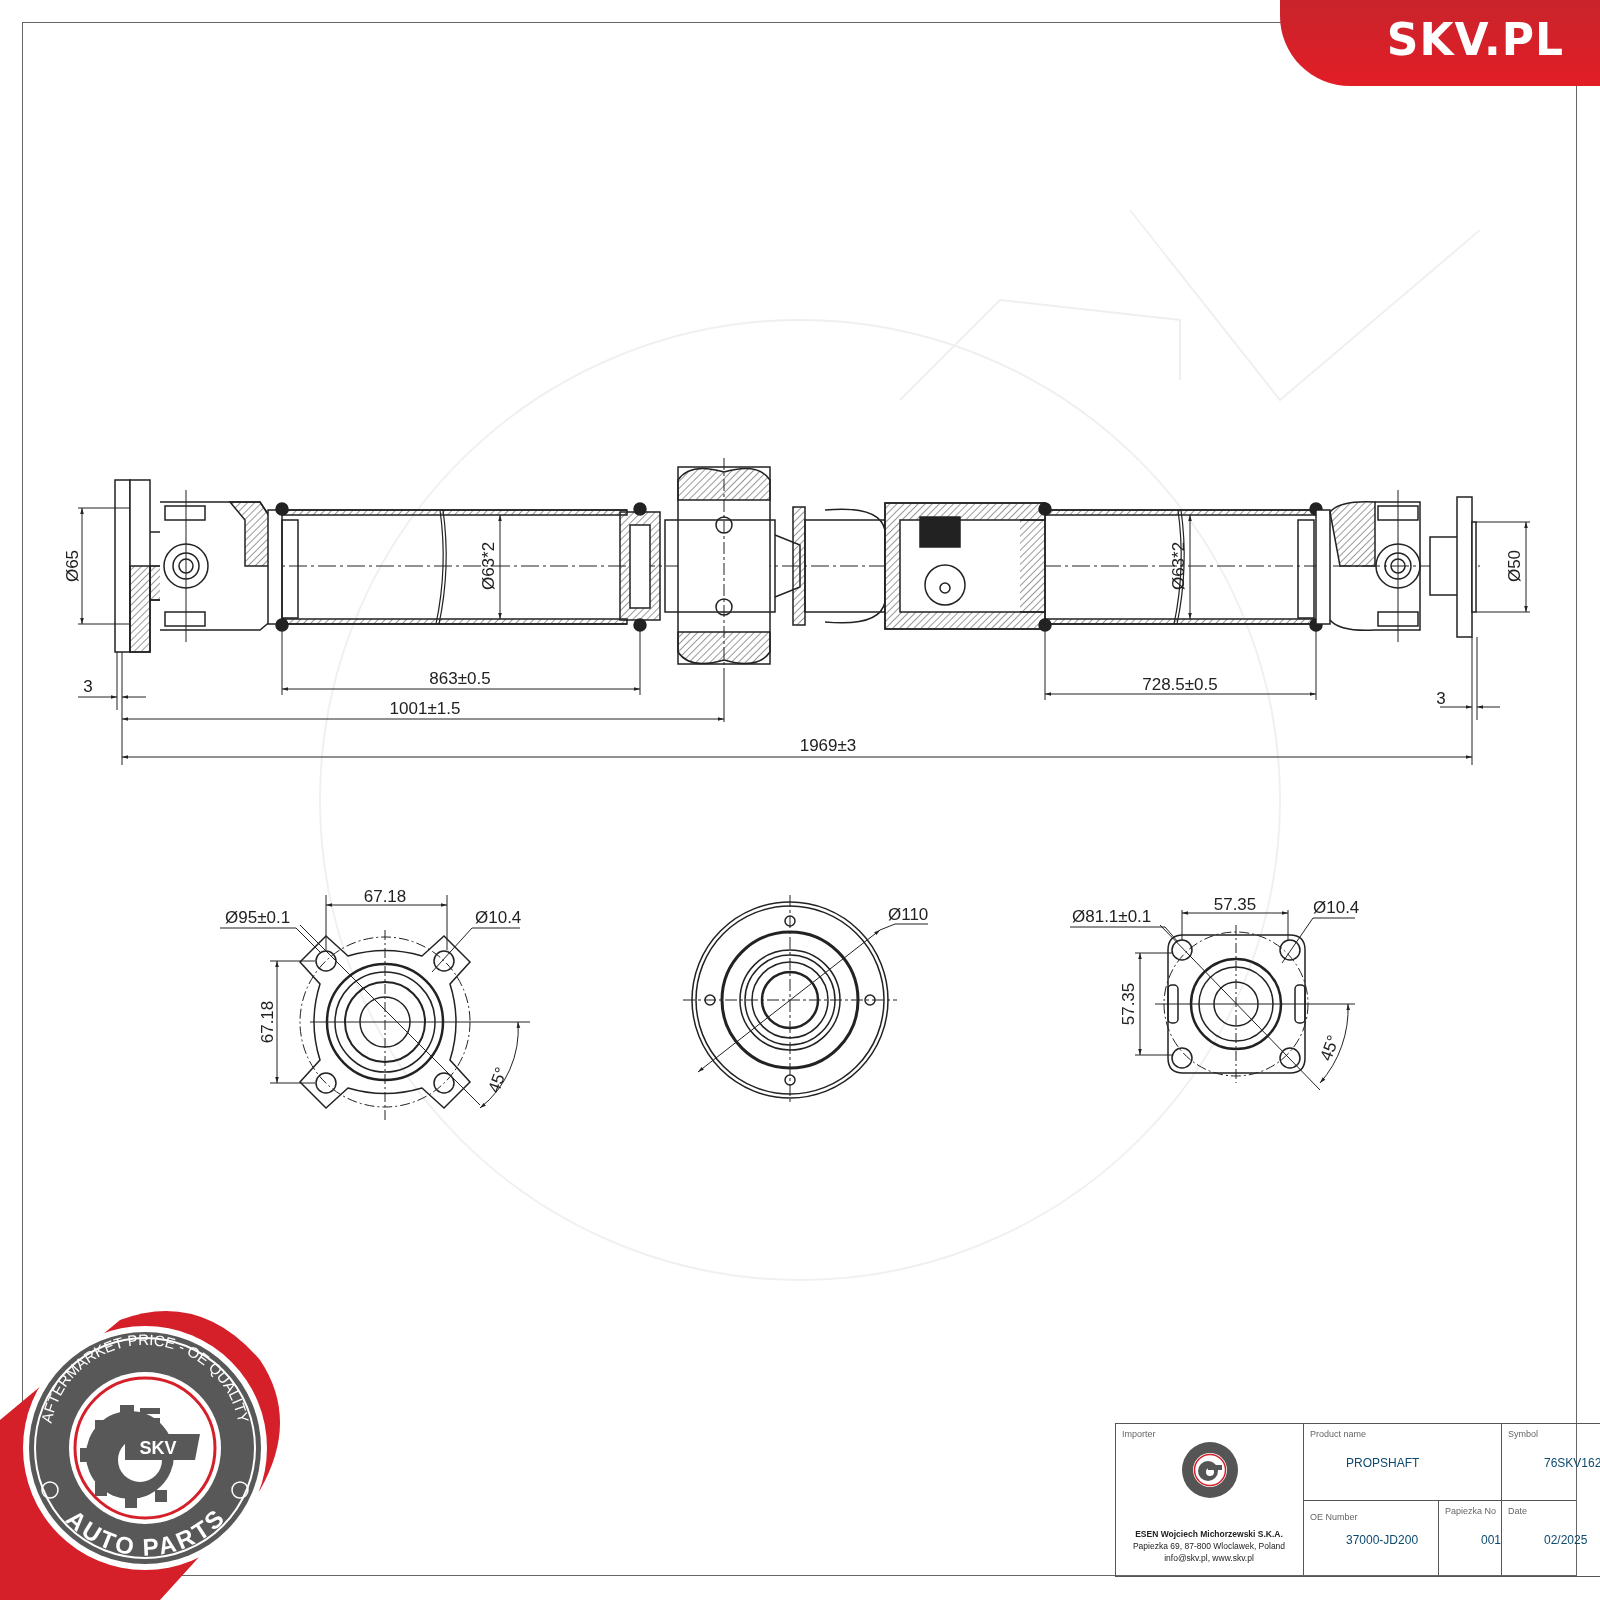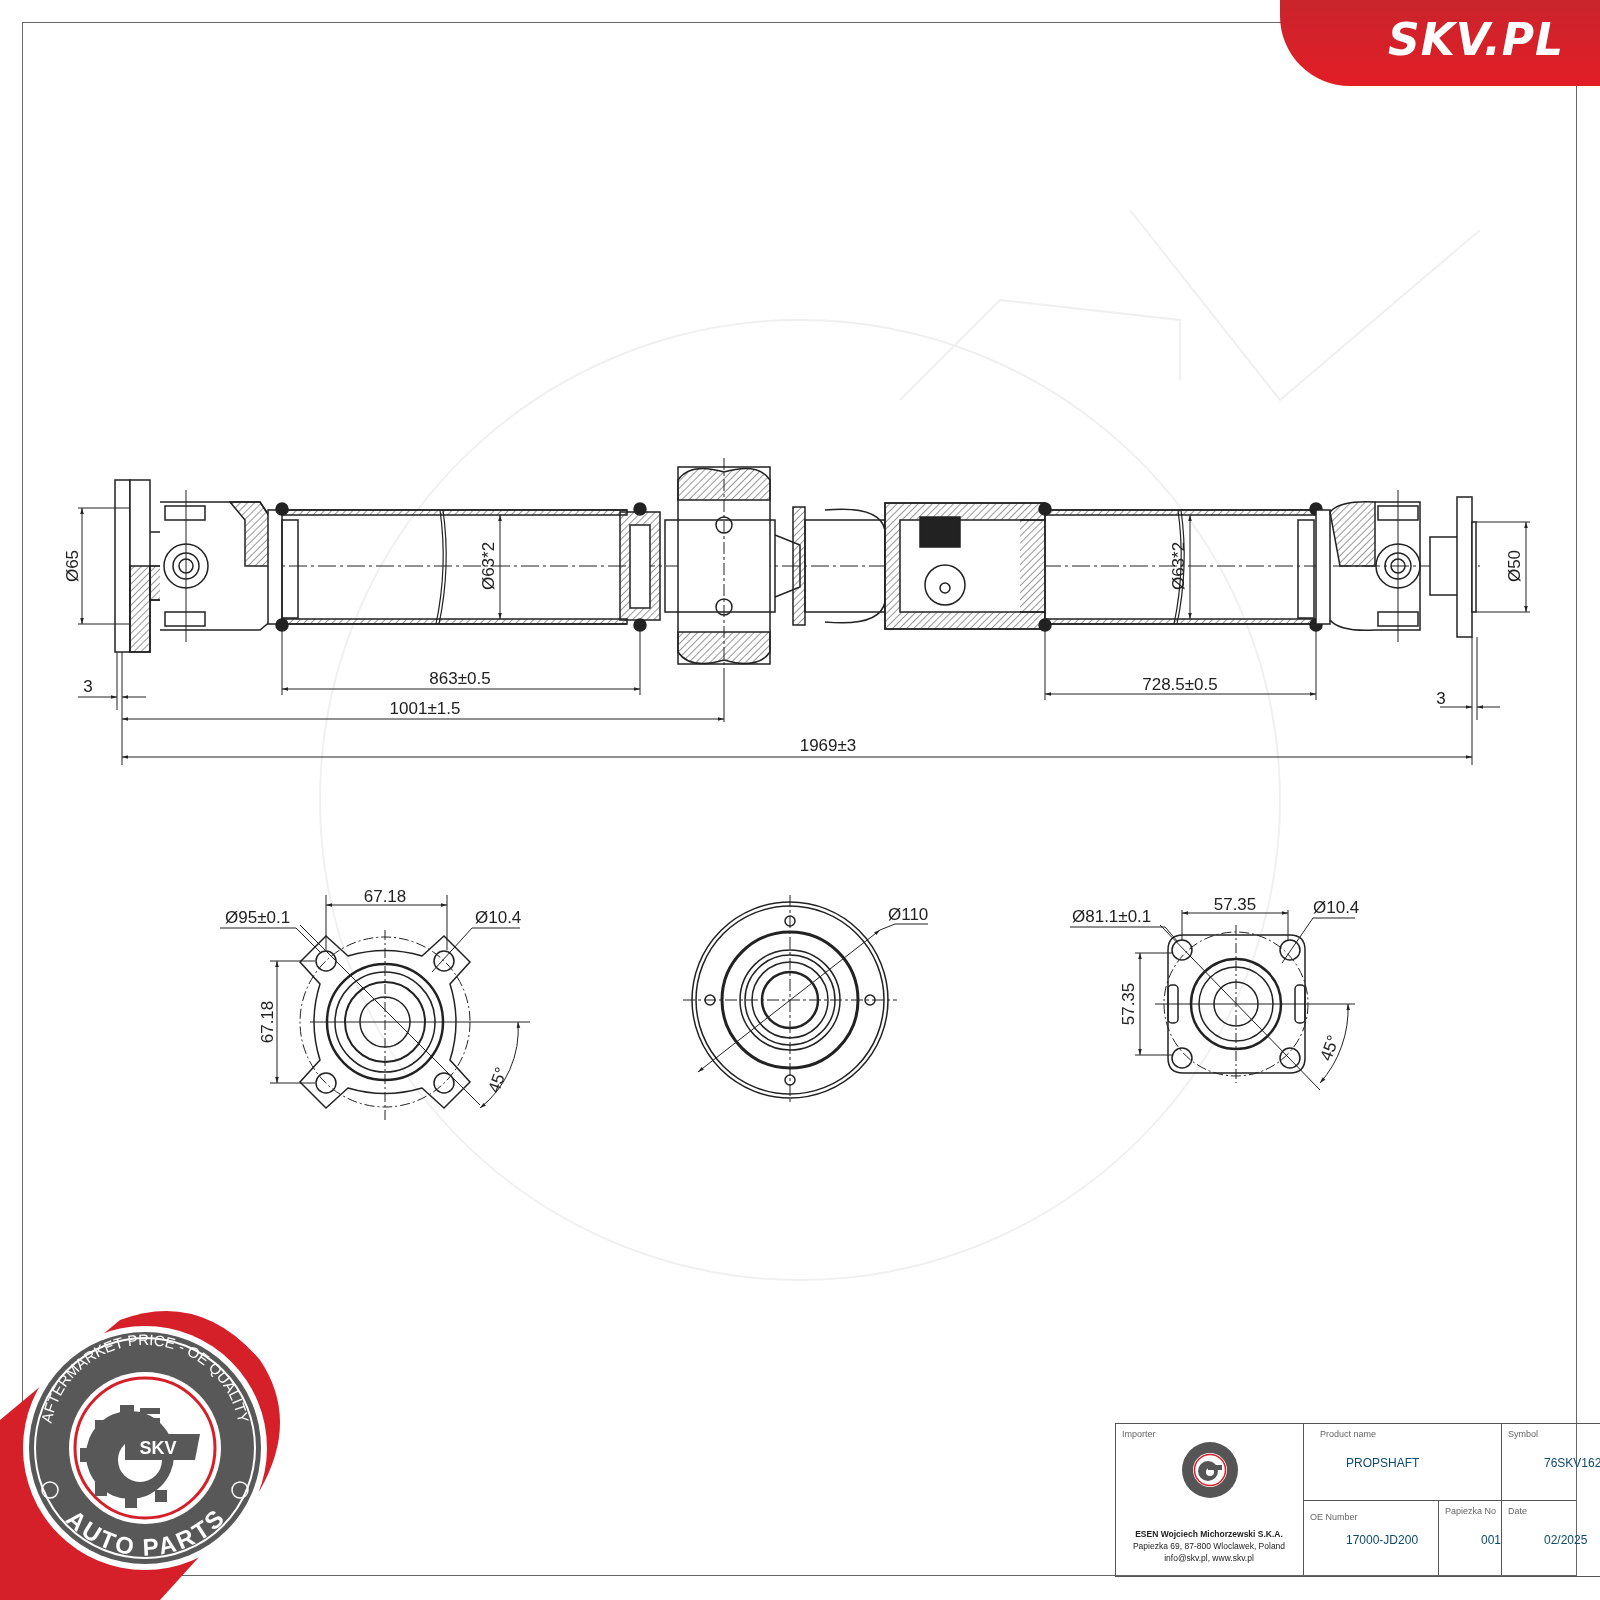--- a/index.html
+++ b/index.html
@@ -4,21 +4,21 @@
 <style>
   html, body { margin:0; padding:0; background:#ffffff; }
   body { width:1600px; height:1600px; position:relative; overflow:hidden;
          font-family:"Liberation Sans", sans-serif; color:#222; }
   .frame { position:absolute; left:22px; top:22px; width:1555px; height:1554px;
            border:1.5px solid #666; box-sizing:border-box; }
   .banner { position:absolute; left:1280px; top:0; width:320px; height:86px;
             background:linear-gradient(180deg,#c9242c 0%,#e21d26 100%);
             border-bottom-left-radius:70px; }
   .banner span { position:absolute; right:36px; top:14px; color:#fff;
-                 font-family:"DejaVu Sans", sans-serif; font-weight:bold; font-style:italic;
+                 font-family:"DejaVu Sans", sans-serif; font-weight:bold; 
                  font-size:44px; letter-spacing:1px; }
   svg.drawing { position:absolute; left:0; top:0; }
   .dim { font-family:"Liberation Sans", sans-serif; font-size:17px; fill:#222; }
   .badge-wrap { position:absolute; left:0; top:1310px; width:300px; height:290px; }
   .info { position:absolute; left:1115px; top:1423px; width:498px; height:154px;
           border:1.5px solid #555; box-sizing:border-box; font-family:"Liberation Sans", sans-serif; }
   .cell { position:absolute; box-sizing:border-box; }
   .lbl { position:absolute; font-size:9px; color:#666; }
   .val { position:absolute; font-size:12px; color:#0c4a6e;margin-left:36px; }
   .imp-text { position:absolute; left:0; width:186px; text-align:center; font-size:8.5px; color:#222; line-height:12px; }
@@ -326,31 +326,31 @@
       <circle cx="28" cy="31" r="10" fill="#555"></circle>
       <circle cx="30" cy="32" r="4" fill="#fff"></circle>
       <rect x="28" y="25" width="14" height="5" fill="#555"></rect>
     </svg>
     <div class="imp-text" style="top:104px;font-weight:bold;">ESEN Wojciech Michorzewski S.K.A.</div>
     <div class="imp-text" style="top:116px;">Papiezka 69, 87-800 Wloclawek, Poland</div>
     <div class="imp-text" style="top:128px;">info@skv.pl, www.skv.pl</div>
   </div>
 
   <div class="cell" style="left:188px;top:0;width:198px;height:77px;border-right:1.5px solid #555;border-bottom:1.5px solid #555;">
-    <span class="lbl" style="left:6px;top:5px;margin-left:10px;">Product name</span>
+    <span class="lbl" style="left:6px;top:5px;">Product name</span>
     <span class="val" style="left:6px;top:32px;">PROPSHAFT</span>
   </div>
   <div class="cell" style="left:386px;top:0;width:74px;height:77px;border-bottom:1.5px solid #555;text-align:center;">
     <span class="lbl" style="left:6px;top:5px;">Symbol</span>
     <span class="val" style="left:6px;top:32px;">76SKV162</span>
   </div>
 
   <div class="cell" style="left:188px;top:77px;width:135px;height:74px;border-right:1.5px solid #555;">
     <span class="lbl" style="left:6px;top:11px;">OE Number</span>
-    <span class="val" style="left:6px;top:32px;">17000-JD200</span>
+    <span class="val" style="left:6px;top:32px;">37000-JD200</span>
   </div>
   <div class="cell" style="left:323px;top:77px;width:63px;height:74px;border-right:1.5px solid #555;">
     <span class="lbl" style="left:6px;top:5px;">Papiezka No</span>
     <span class="val" style="left:6px;top:32px;">001</span>
   </div>
   <div class="cell" style="left:386px;top:77px;width:74px;height:74px;text-decoration:underline;">
     <span class="lbl" style="left:6px;top:5px;">Date</span>
     <span class="val" style="left:6px;top:32px;">02/2025</span>
   </div>
 </div>

